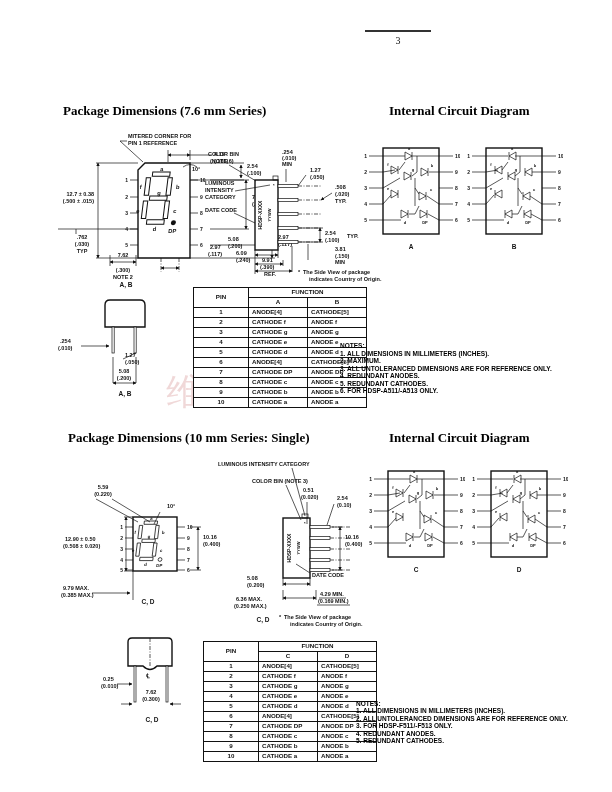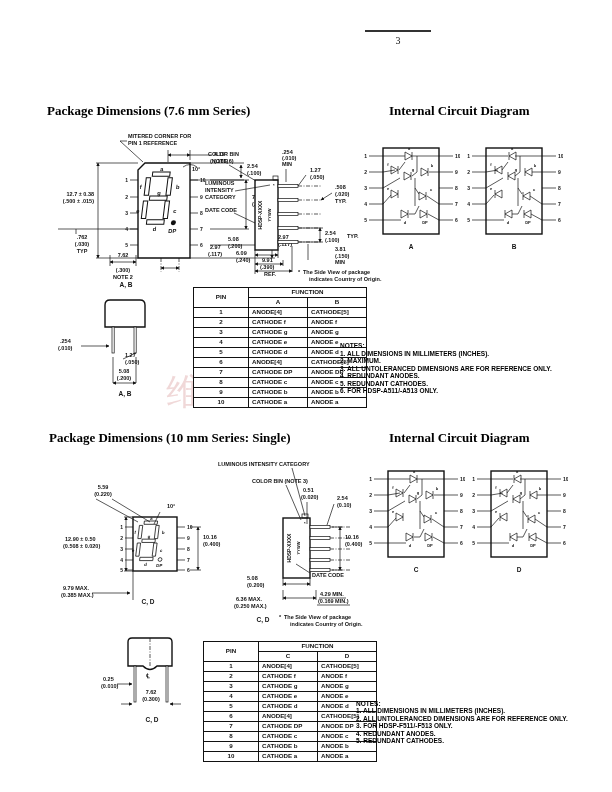--- a/index.html
+++ b/index.html
@@ -33,21 +33,21 @@
 <body>
 
 <div class="page">
 
   <div class="rule" style="left:365px;top:30px;width:66px"></div>
   <div class="pagenum" style="left:365px;top:35px;width:66px">3</div>
 
   <div class="wm" style="left:166px;top:368px">维</div>
   <div class="wm" style="left:322px;top:672px;font-size:56px;opacity:.45">维</div>
 
-  <div class="h" style="left:47px;top:103px">Package Dimensions (7.6 mm Series)</div>
+  <div class="h" style="left:63px;top:103px">Package Dimensions (7.6 mm Series)</div>
   <div class="h" style="left:389px;top:103px">Internal Circuit Diagram</div>
 
   <svg class="abs" style="left:40px;top:126px" width="360" height="172" viewBox="0 0 360 172">
     <defs>
       <marker id="ar" markerWidth="5" markerHeight="5" refX="4.5" refY="2.5" orient="auto-start-reverse">
         <path d="M0,0L5,2.5L0,5Z" fill="#111"></path>
       </marker>
     </defs>
 
     <g>
@@ -384,21 +384,21 @@
     <div>
         <div>1. ALL DIMENSIONS IN MILLIMETERS (INCHES).</div>
         <div>2. MAXIMUM.</div>
         <div>3. ALL UNTOLERANCED DIMENSIONS ARE FOR REFERENCE ONLY.</div>
         <div>4. REDUNDANT ANODES.</div>
         <div>5. REDUNDANT CATHODES.</div>
         <div>6. FOR HDSP-A511/-A513 ONLY.</div>
       </div>
   </div>
 
-  <div class="h" style="left:49px;top:430px">Package Dimensions (10 mm Series: Single)</div>
+  <div class="h" style="left:68px;top:430px">Package Dimensions (10 mm Series: Single)</div>
   <div class="h" style="left:389px;top:430px">Internal Circuit Diagram</div>
 
   <svg class="abs" style="left:40px;top:452px" width="360" height="188" viewBox="0 0 360 188">
 
     <g>
       <rect class="lnb" fill="#fff" x="93" y="65" width="44" height="54"></rect>
       <path class="ln" d="M85,75H93M85,86H93M85,97H93M85,108H93M85,118H93M137,75H145M137,86H145M137,97H145M137,108H145M137,118H145"></path>
       <text class="t ts te" x="83" y="77">1</text>
       <text class="t ts te" x="83" y="88">2</text>
       <text class="t ts te" x="83" y="99">3</text>

